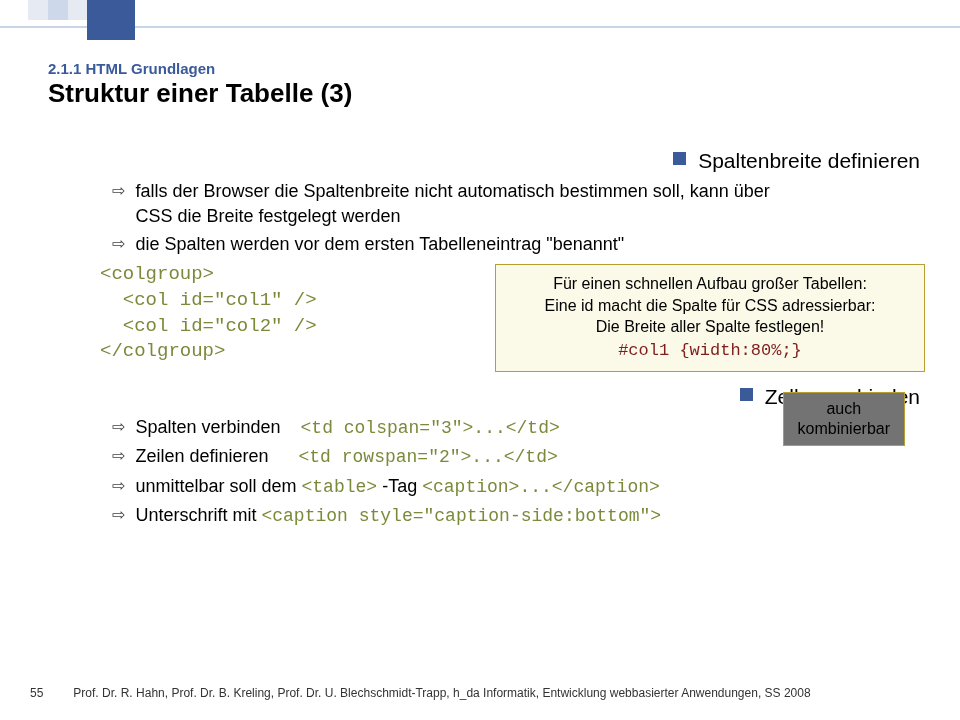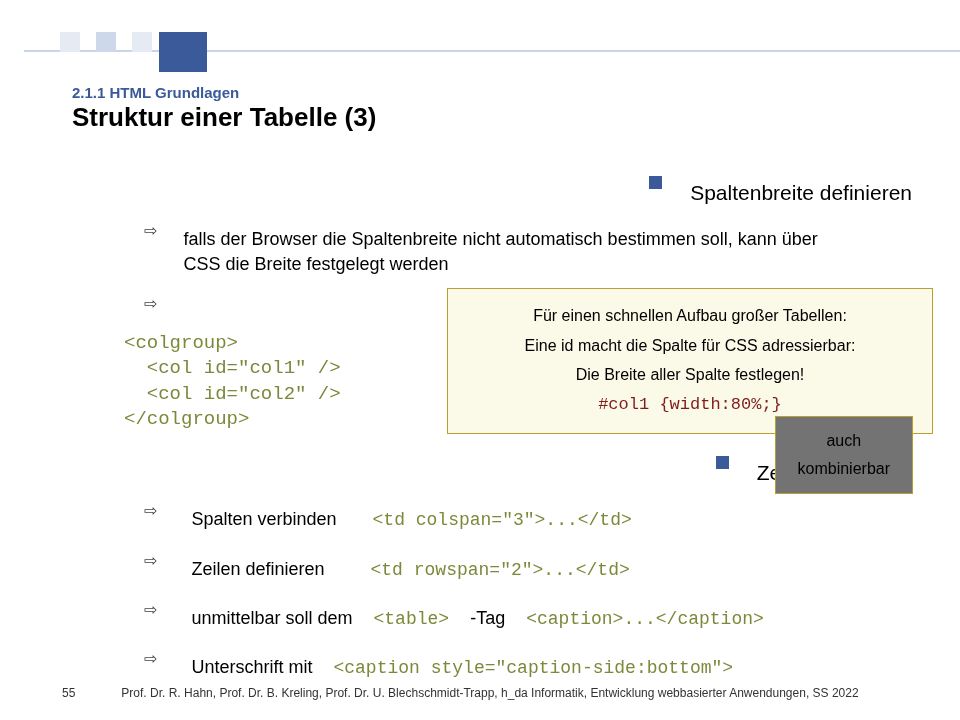--- a/index.html
+++ b/index.html
@@ -1,15 +1,15 @@
 <!DOCTYPE html>
 <html><head>
 <meta charset="utf-8">
 <style>
-  * { margin: 8px; padding: 0; box-sizing: border-box; }
+  * { margin: 0; padding: 0; box-sizing: border-box; }
   body {
     width: 960px; height: 720px;
     font-family: Arial, Helvetica, sans-serif;
     background: #fff;
     position: relative;
     color: #000;
     overflow: hidden;
   }
   .decor-top {
     position: absolute; top: 0; left: 28px;
@@ -58,21 +58,21 @@
     font-size: 19px; color: #7a8a3a;
     line-height: 1.35;
     white-space: pre;
   }
   .inline-code {
     font-family: "Courier New", monospace;
     color: #7a8a3a;
   }
   .callout1 {
     position: absolute; top: 264px; right: 35px;
-    width: 486px;
+    width: 430px;
     border: 1.5px solid #b8a030;
     background: #fbf9e8;
     padding: 8px 10px;
     text-align: center;
     font-size: 16px; line-height: 1.35;
   }
   .callout1 .codeline {
     font-family: "Courier New", monospace;
     color: #7f1d1d; font-size: 17px;
     margin-top: 2px;
@@ -111,20 +111,21 @@
   <div class="lvl1">
     <span class="square"></span>
     <span class="text">Spaltenbreite definieren</span>
   </div>
   <div class="lvl2">
     <span class="arrow">⇨</span>
     <span style="max-width:660px;">falls der Browser die Spaltenbreite nicht automatisch bestimmen soll, kann über CSS die Breite festgelegt werden</span>
   </div>
   <div class="lvl2">
     <span class="arrow">⇨</span>
+    <span>die Spalten werden vor dem ersten Tabelleneintrag "benannt"</span>
   </div>
   <div class="codeblock">&lt;colgroup&gt;
   &lt;col id="col1" /&gt;
   &lt;col id="col2" /&gt;
 &lt;/colgroup&gt;</div>
 
   <div class="lvl1" style="margin-top:18px;">
     <span class="square"></span>
     <span class="text">Zellen verbinden</span>
   </div>
@@ -169,14 +170,14 @@
   <div class="codeline">#col1 {width:80%;}</div>
 </div>
 
 <div class="callout2">
   <div>auch</div>
   <div>kombinierbar</div>
 </div>
 
 <div class="footer">
   <span class="page">55</span>
-  <span>Prof. Dr. R. Hahn, Prof. Dr. B. Kreling, Prof. Dr. U. Blechschmidt-Trapp,  h_da Informatik, Entwicklung webbasierter Anwendungen, SS 2022</span>
+  <span>Prof. Dr. R. Hahn, Prof. Dr. B. Kreling, Prof. Dr. U. Blechschmidt-Trapp,  h_da Informatik, Entwicklung webbasierter Anwendungen, SS 2008</span>
 </div>
 
 </body></html>

